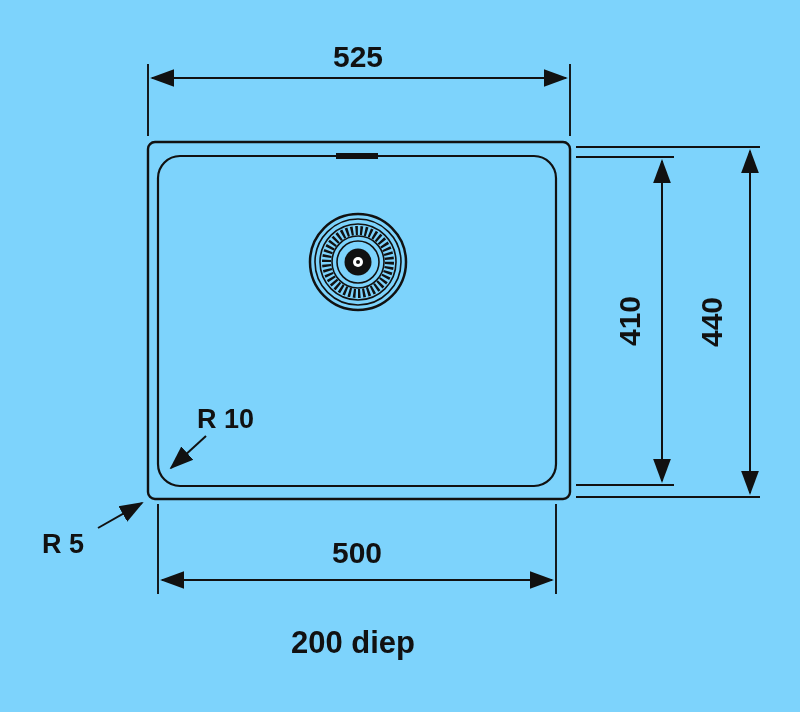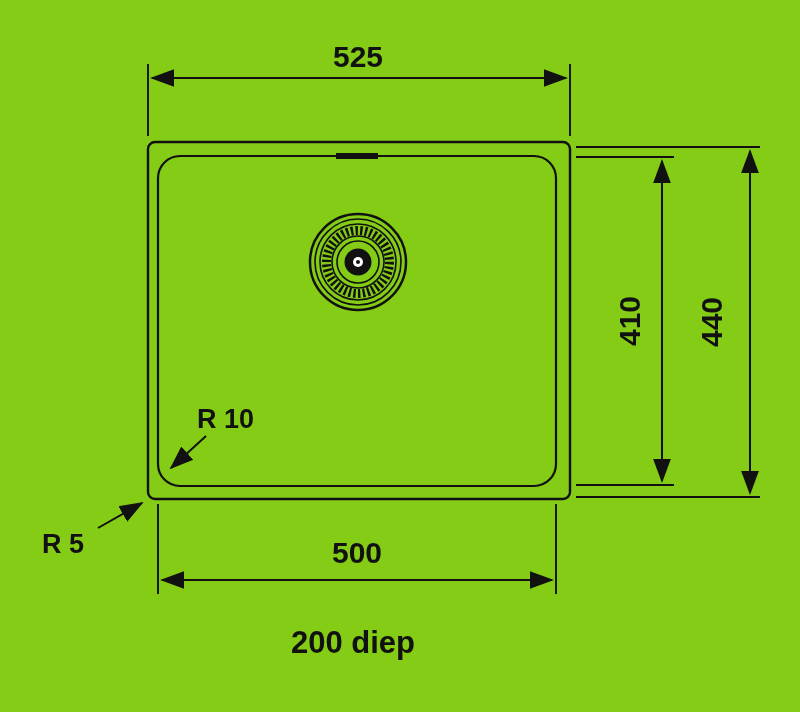--- a/index.html
+++ b/index.html
@@ -4,21 +4,21 @@
 <style>
   html, body {
     margin: 0;
     padding: 0;
     background: #ffffff;
   }
   .canvas {
     position: relative;
     width: 800px;
     height: 712px;
-    background: #84cc16;
+    background: #7dd3fc;
     overflow: hidden;
   }
   svg { display: block; }
   text {
     font-family: "Liberation Sans", sans-serif;
     fill: #111111;
   }
   .dim-label    { font-size: 30px; font-weight: 600; }
   .radius-label { font-size: 27px; font-weight: 600; }
   .depth-label  { font-size: 31px; font-weight: 600; }

